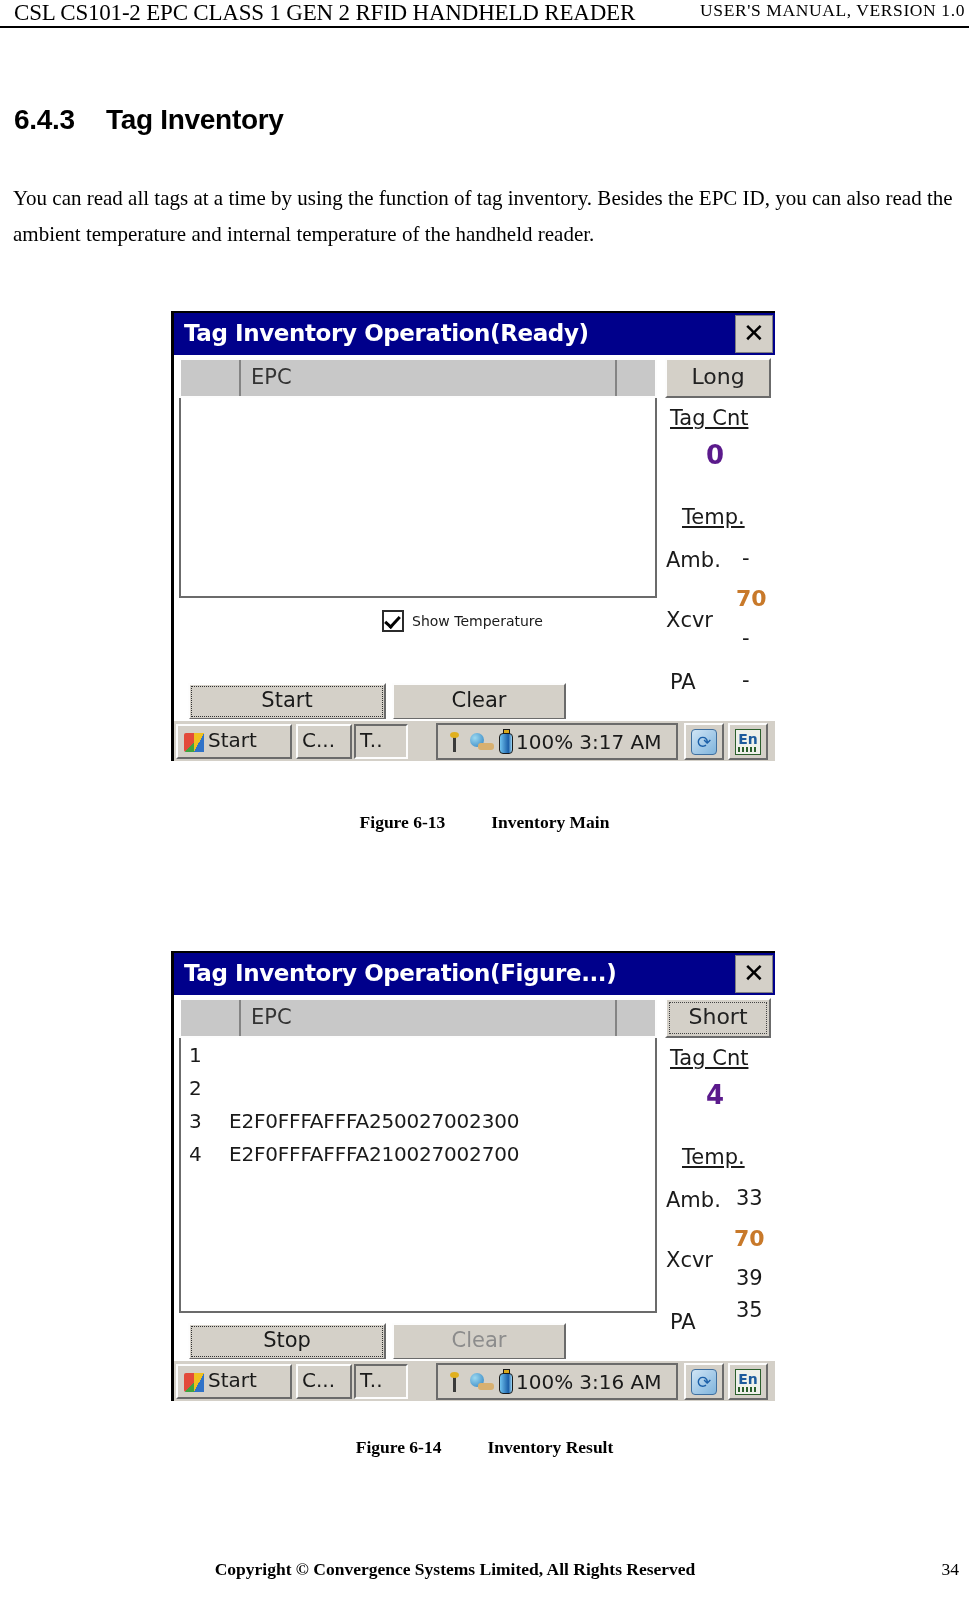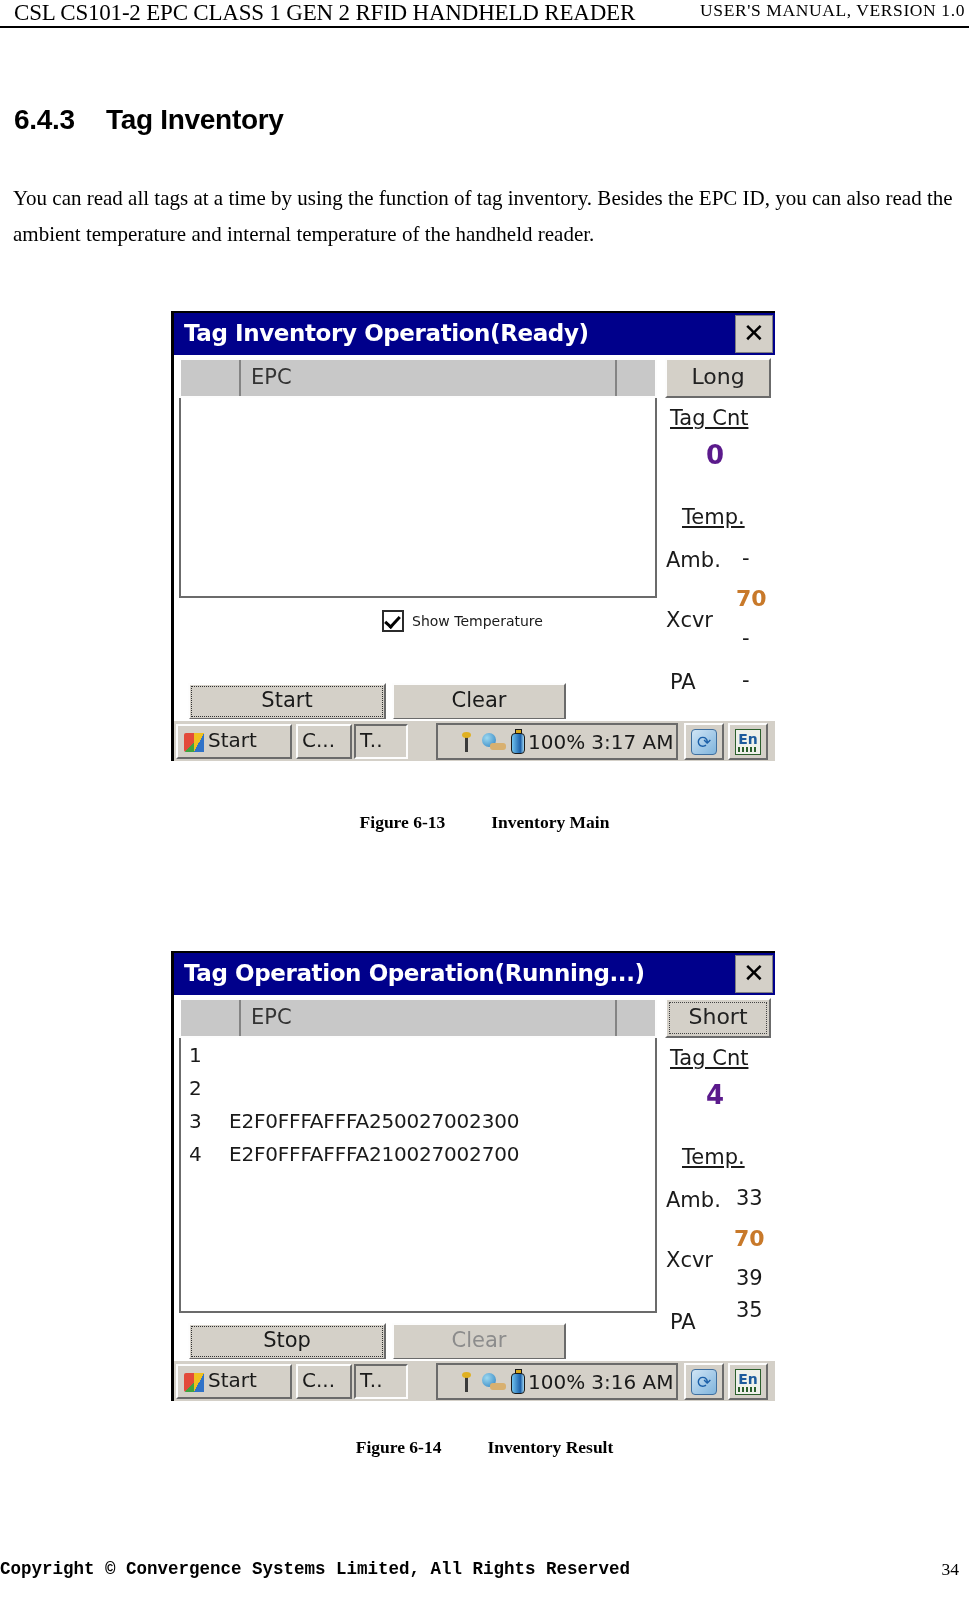--- a/index.html
+++ b/index.html
@@ -94,23 +94,24 @@
     position: absolute;
     left: 0px;
     bottom: 14px;
     width: 969px;
     height: 26px;
   }
   .page-footer .foot-center {
     position: absolute;
     left: 0px;
     width: 910px;
+    text-align: center;
     font-size: 17.5px;
     font-weight: bold;
-    font-family: Liberation Mono, monospace;
+    font-family: Liberation Serif, serif;
   }
   .page-footer .foot-page {
     position: absolute;
     right: 10px;
     top: 0px;
     font-size: 17.5px;
     font-family: "Liberation Serif", serif;
   }
 
   
@@ -370,21 +371,21 @@
   }
   .tray {
     position: absolute;
     top: 2px;
     height: 37px;
     background: #d4d0c8;
     border: 2px solid #6b6b6b;
     box-sizing: border-box;
     display: flex;
     align-items: center;
-    padding-left: 20px;
+    padding-left: 8px;
   }
   .tray-text {
     font-family: "DejaVu Sans", sans-serif;
     font-size: 20px;
     color: #1a1a1a;
     white-space: nowrap;
   }
   .ic-antenna {
     position: relative;
     width: 20px;
@@ -593,21 +594,21 @@
   </div>
 </div>
 
 <div class="figure-caption" style="top:812px;">
   <span class="cap-label">Figure 6-13</span><span>Inventory Main</span>
 </div>
 
 <div class="pda" style="left:171px; top:951px;">
 
   <div class="pda-titlebar">
-    <div class="pda-title-text">Tag Operation Operation(Running...)</div>
+    <div class="pda-title-text">Tag Inventory Operation(Figure...)</div>
     <div class="pda-close">✕</div>
   </div>
 
   <div class="pda-list-head">
     <div class="lh-cell idx"></div>
     <div class="lh-cell epc">EPC</div>
     <div class="lh-cell tail"></div>
   </div>
 
   <div class="pda-list-body" style="top:85px; height:275px;">

